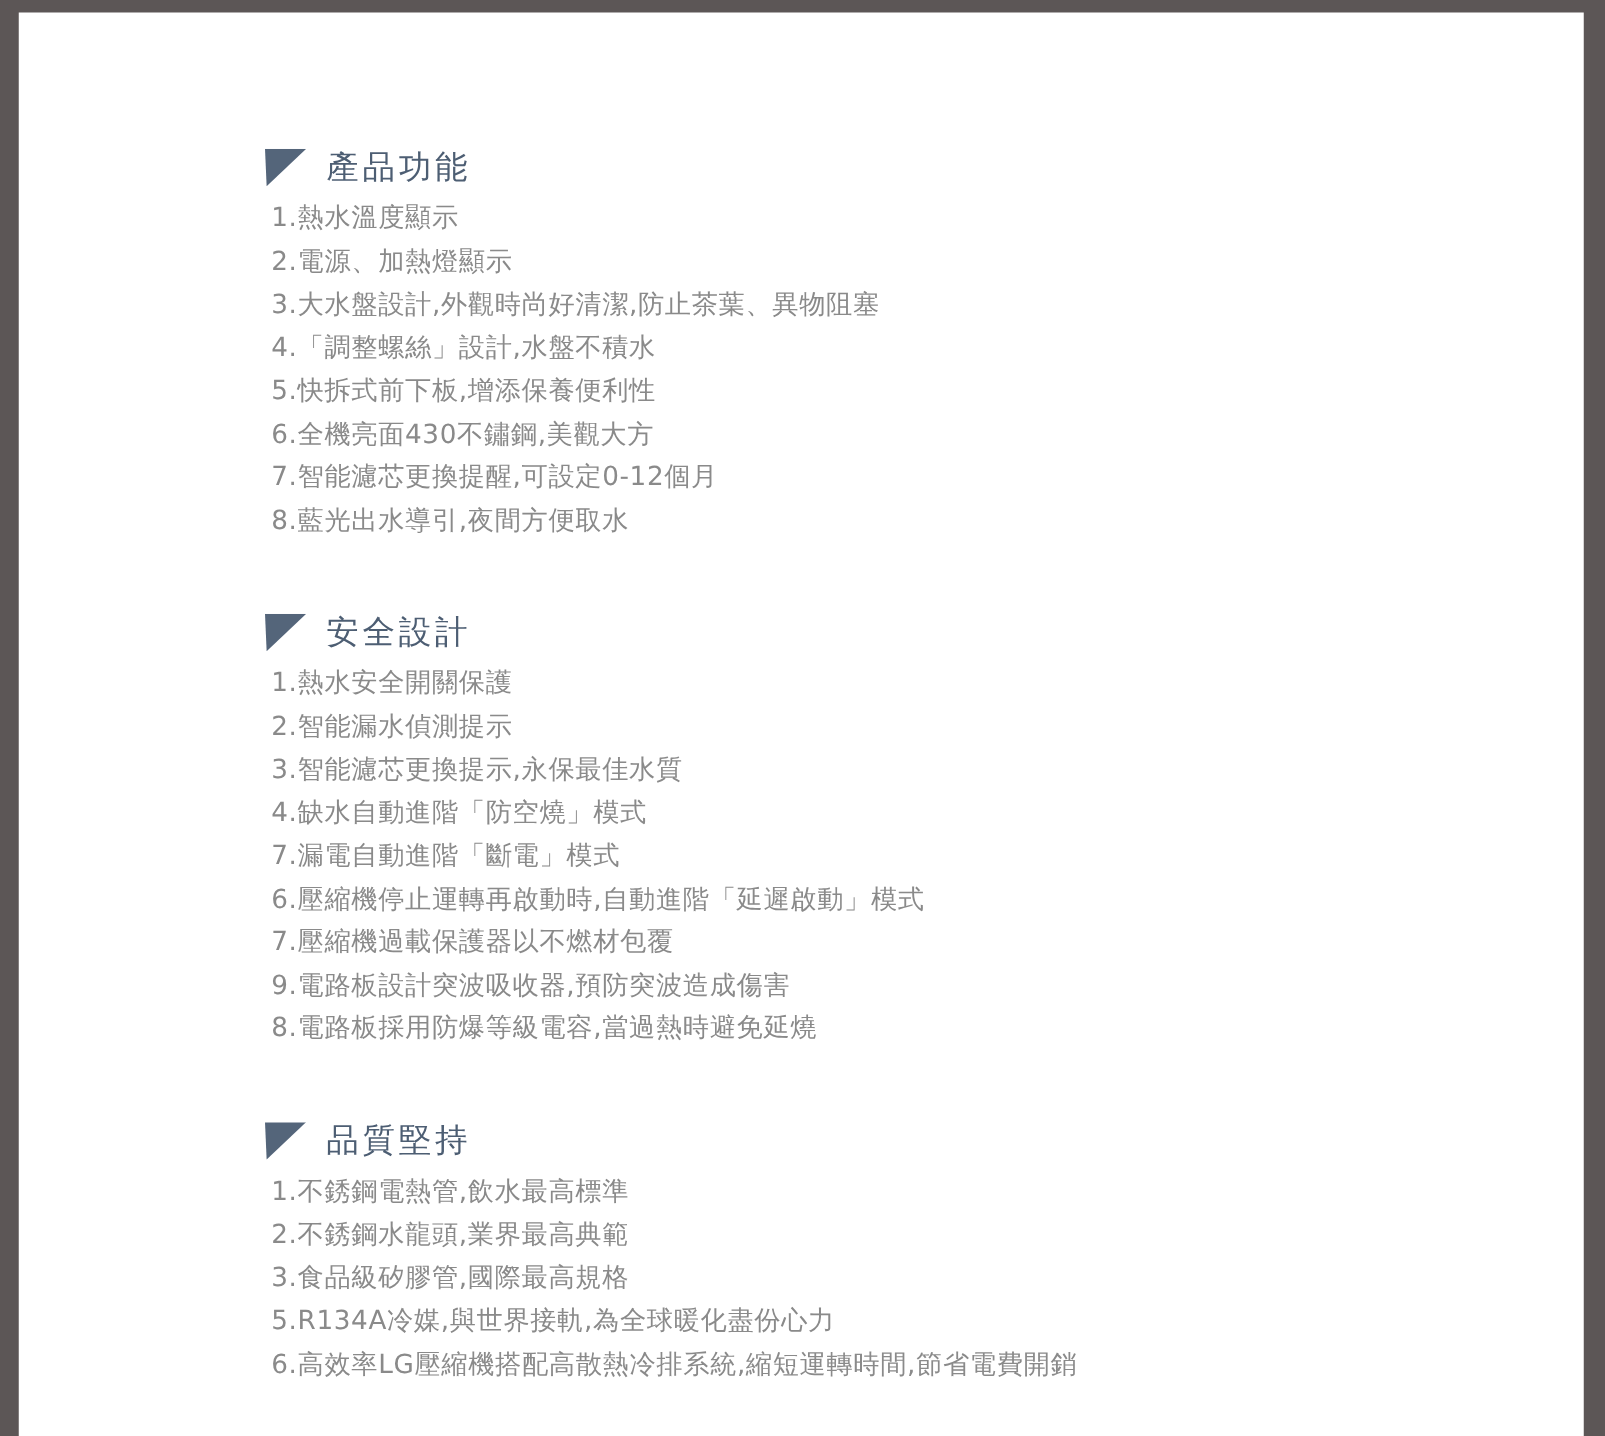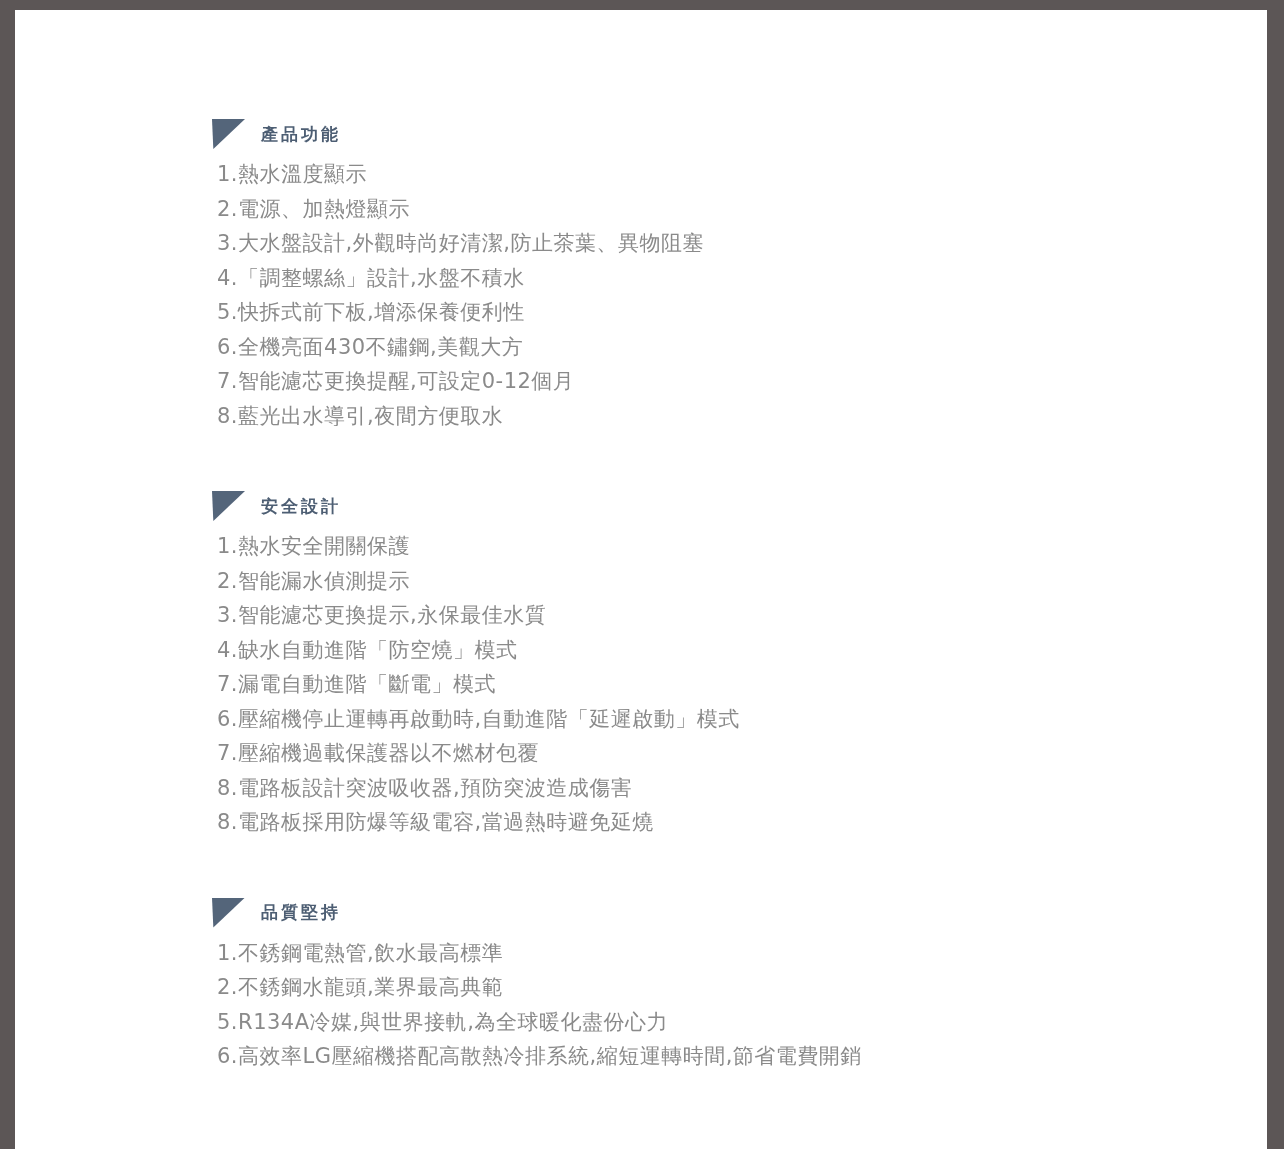--- a/index.html
+++ b/index.html
@@ -46,22 +46,22 @@
     width:33px;
     height:30px;
     background:var(--icon-color);
     clip-path:polygon(0 0,100% 0,4% 100%);
     margin-right:16px;
     flex:0 0 auto;
   }
   .section-title{
     margin:0;
     font-family:"DejaVu Serif","Liberation Serif",serif;
-    font-weight:bold;
-    font-size:17px;
+    font-weight:normal;
+    font-size:26px;
     letter-spacing:3px;
     color:var(--heading-color);
     line-height:1;
   }
   .section-list{
     margin:5px;
   }
   .list-item{
     font-size:21px;
     line-height:34.5px;
@@ -98,31 +98,32 @@
       <h2 class="section-title">安全設計</h2>
     </div>
     <div class="section-list">
           <div class="list-item">1.熱水安全開關保護</div>
           <div class="list-item">2.智能漏水偵測提示</div>
           <div class="list-item">3.智能濾芯更換提示,永保最佳水質</div>
           <div class="list-item">4.缺水自動進階「防空燒」模式</div>
           <div class="list-item">7.漏電自動進階「斷電」模式</div>
           <div class="list-item">6.壓縮機停止運轉再啟動時,自動進階「延遲啟動」模式</div>
           <div class="list-item">7.壓縮機過載保護器以不燃材包覆</div>
-          <div class="list-item">8.電路板設計突波吸收器,預防突波造成傷害</div>
+          <div class="list-item">9.電路板設計突波吸收器,預防突波造成傷害</div>
           <div class="list-item">8.電路板採用防爆等級電容,當過熱時避免延燒</div>
         </div>
   </section>
 
   <section class="section">
     <div class="section-header">
       <span class="tri-icon"></span>
       <h2 class="section-title">品質堅持</h2>
     </div>
     <div class="section-list">
           <div class="list-item">1.不銹鋼電熱管,飲水最高標準</div>
           <div class="list-item">2.不銹鋼水龍頭,業界最高典範</div>
+          <div class="list-item">3.食品級矽膠管,國際最高規格</div>
           <div class="list-item">5.R134A冷媒,與世界接軌,為全球暖化盡份心力</div>
           <div class="list-item">6.高效率LG壓縮機搭配高散熱冷排系統,縮短運轉時間,節省電費開銷</div>
         </div>
   </section>
 </div>
 </div>
 
 </body></html>

